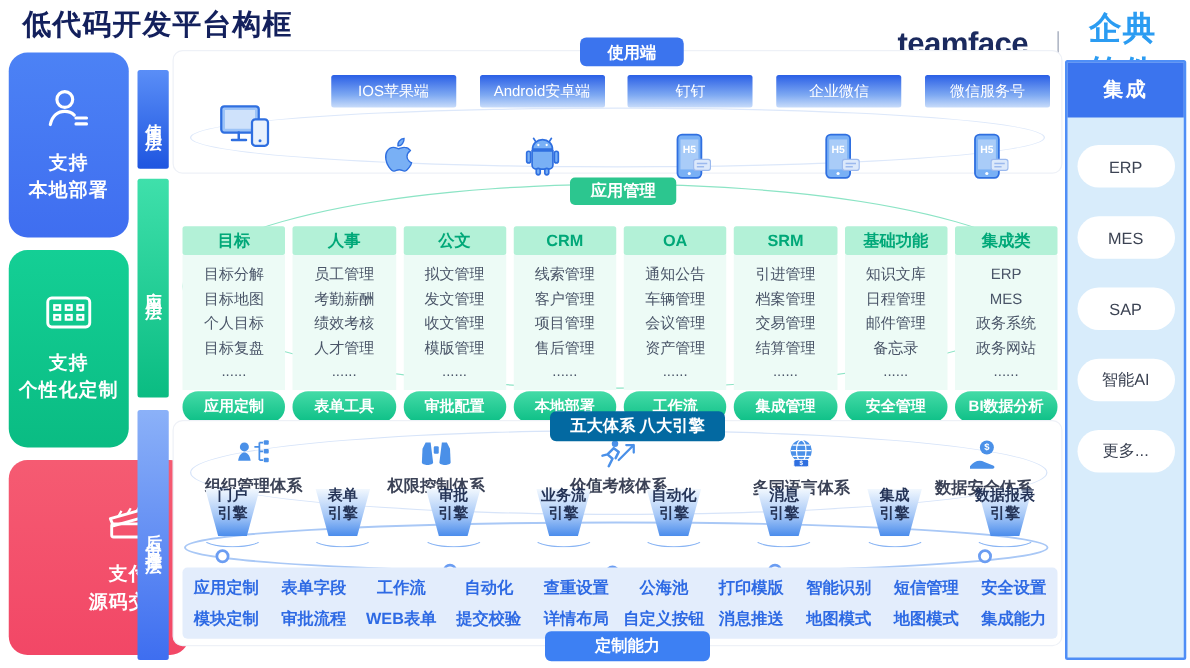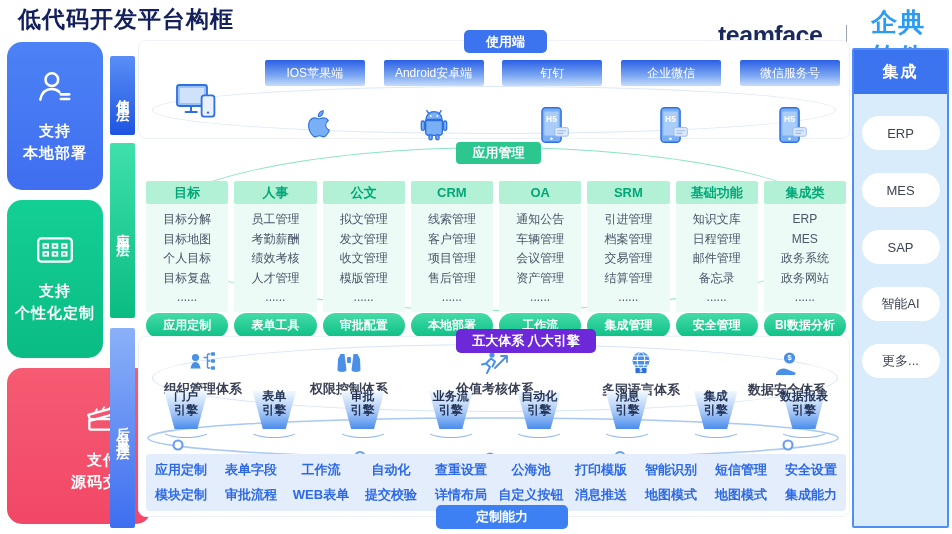--- a/index.html
+++ b/index.html
@@ -311,21 +311,21 @@
       <div>政务系统</div>
       <div>政务网站</div>
       <div>......</div>
     </div>
     <div class="col-pill">BI数据分析</div>
   </div>
 </div>
 
 <div class="abs sec-card" style="left:138px;top:336px;width:710px;height:179px;"></div>
 <div class="abs deco-ellipse" style="left:152px;top:344px;width:684px;height:66px;border:1px solid #d7e4f9;"></div>
-<div class="abs badge badge-blue" style="left:456px;top:329px;width:140px;height:24px;border-radius:5px;background:#6d28d9;">五大体系 八大引擎</div>
+<div class="abs badge badge-blue" style="left:440px;top:329px;width:140px;height:24px;border-radius:5px;background:#0369a1;">五大体系 八大引擎</div>
 
 <div class="abs systems">
   <div class="system">
     <span>
       <svg width="30" height="26" viewBox="0 0 30 26">
         <circle cx="7.5" cy="6.5" r="3.6" fill="#4a90e8"></circle>
         <path d="M2.5 17.5c.6-4.5 3-6.5 5-6.5s4.4 2 5 6.5z" fill="#4a90e8"></path>
         <path d="M15.5 6.5h4 M19.5 3v14 M19.5 3h3 M19.5 10h3 M19.5 17h3" stroke="#4a90e8" stroke-width="1.4" fill="none"></path>
         <rect x="23" y="1.2" width="4" height="3.6" rx="0.8" fill="#4a90e8"></rect>
         <rect x="23" y="8.2" width="4" height="3.6" rx="0.8" fill="#4a90e8"></rect>

